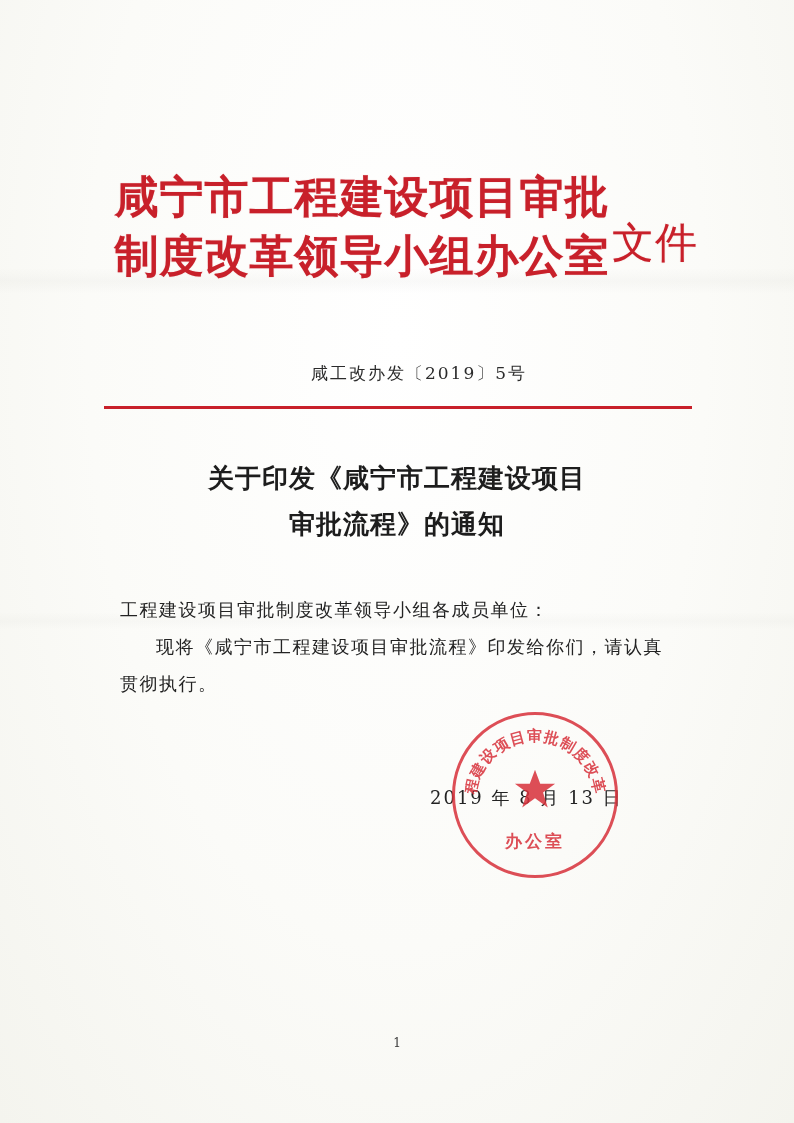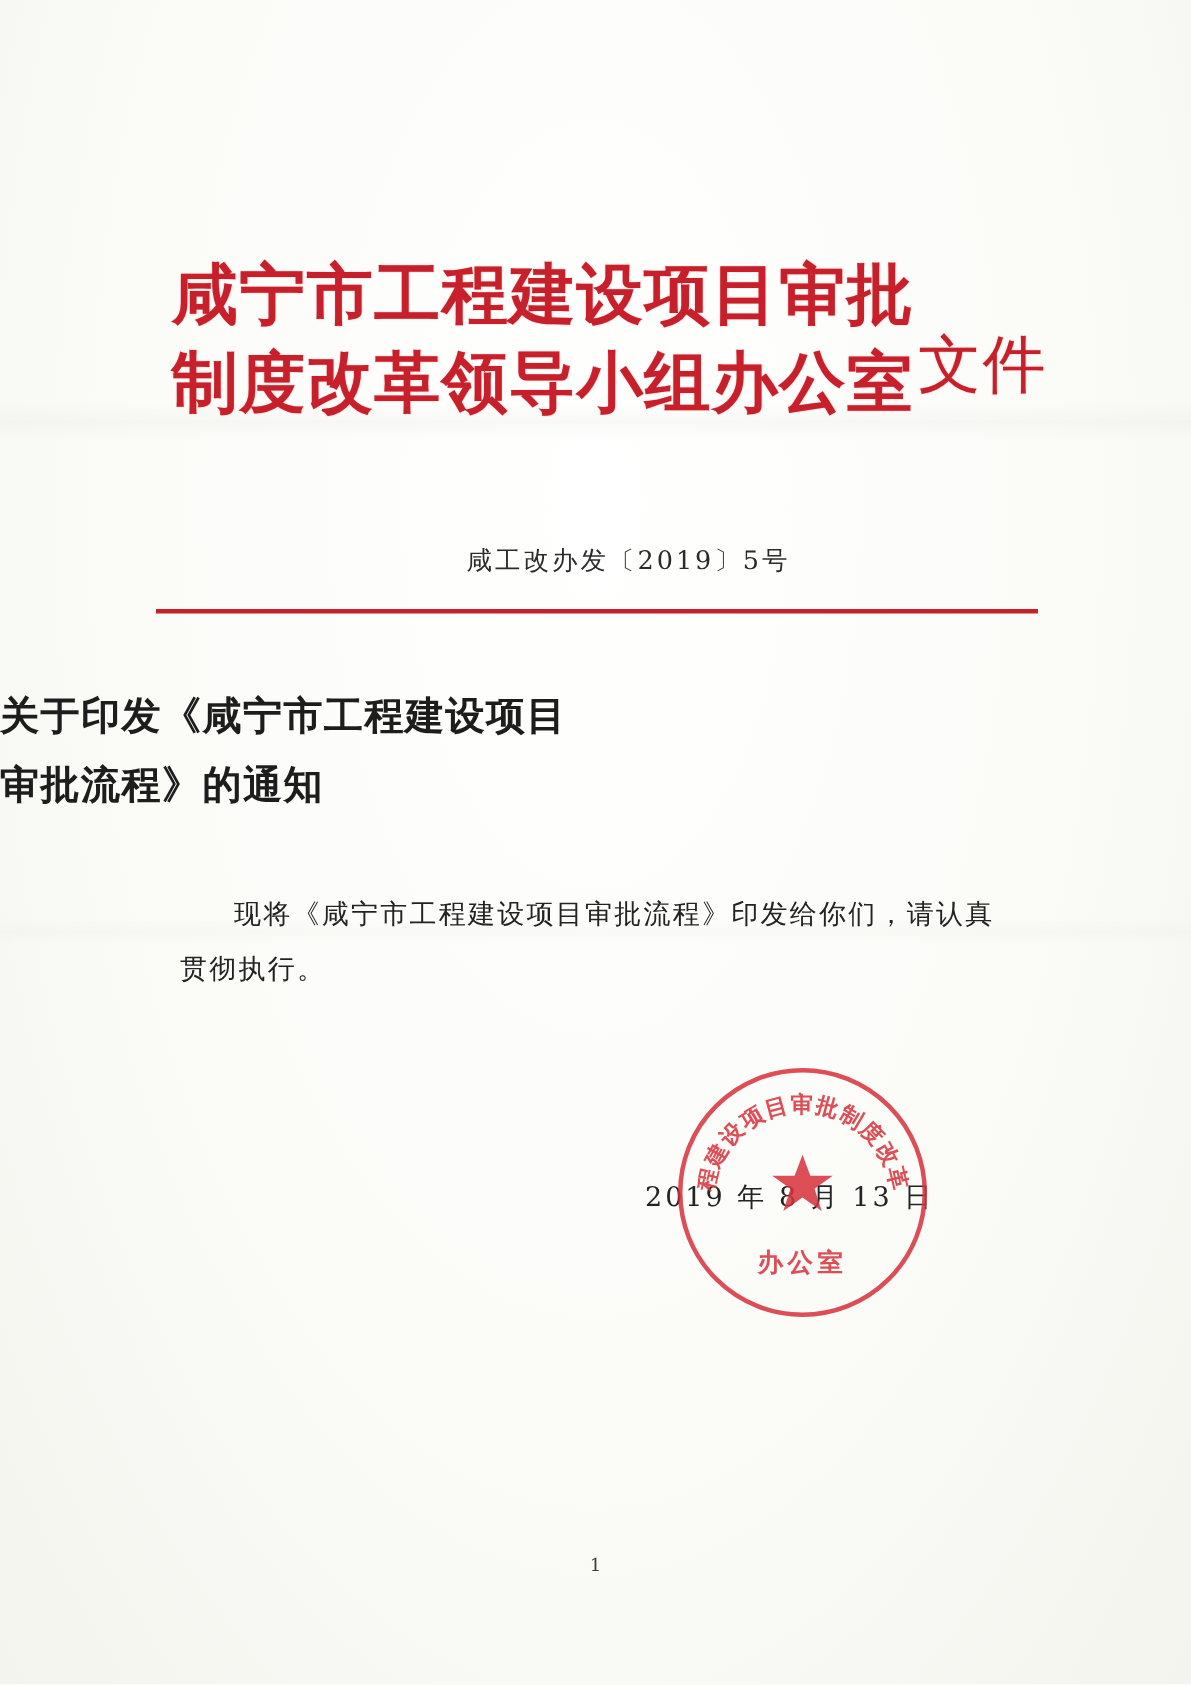--- a/index.html
+++ b/index.html
@@ -94,20 +94,21 @@
     top: 406px;
     height: 3px;
     background: #c8202a;
   }
 
   .title {
     position: absolute;
     left: 0;
     right: 0;
     top: 456px;
+    text-align: center;
     font-family: "DejaVu Serif", serif;
     font-weight: bold;
     font-size: 26px;
     color: #1d1d1d;
     line-height: 1.75;
     letter-spacing: 1px;
   }
 
   .body-text {
     position: absolute;
@@ -217,20 +218,21 @@
   <div class="doc-number">咸工改办发〔2019〕5号</div>
 
   <div class="red-rule"></div>
 
   <div class="title">
     <div>关于印发《咸宁市工程建设项目</div>
     <div>审批流程》的通知</div>
   </div>
 
   <div class="body-text">
+    <p>工程建设项目审批制度改革领导小组各成员单位：</p>
     <p class="indent">现将《咸宁市工程建设项目审批流程》印发给你们，请认真贯彻执行。</p>
   </div>
 
   <div class="sign-date">2019 年 8 月 13 日</div>
 
   <div class="seal">
     <div class="seal-inner"></div>
     <svg class="seal-arc" viewBox="0 0 160 160">
       <defs>
         <path id="arcpath" d="M 20,86 A 60,60 0 1 1 140,86" fill="none"></path>

